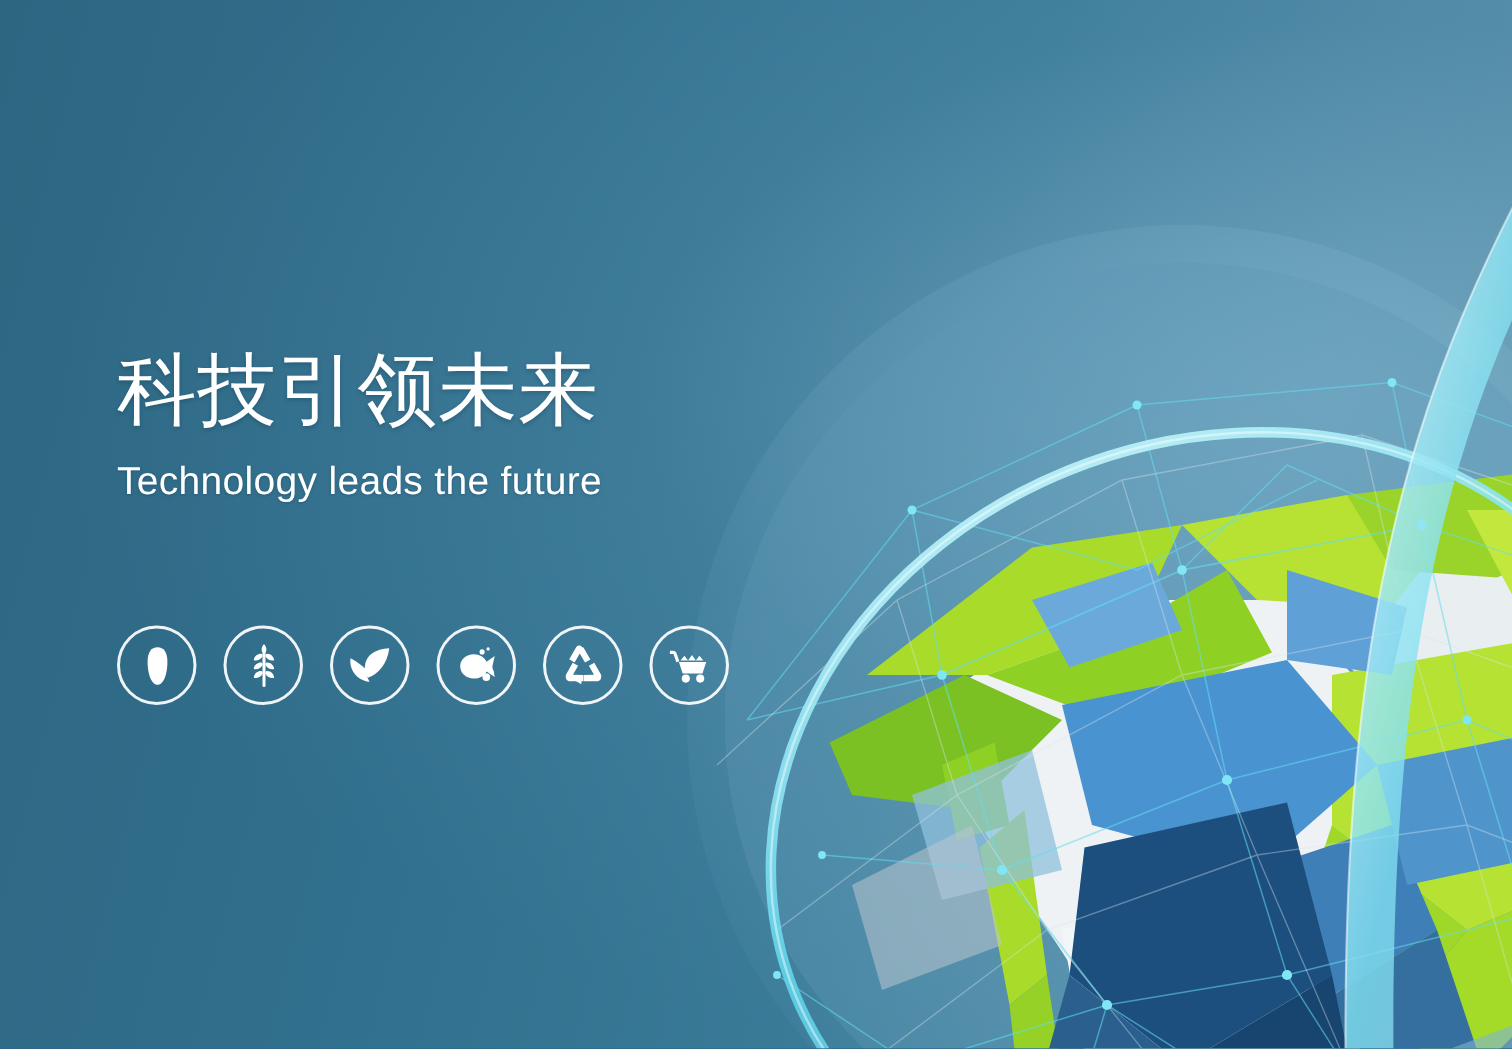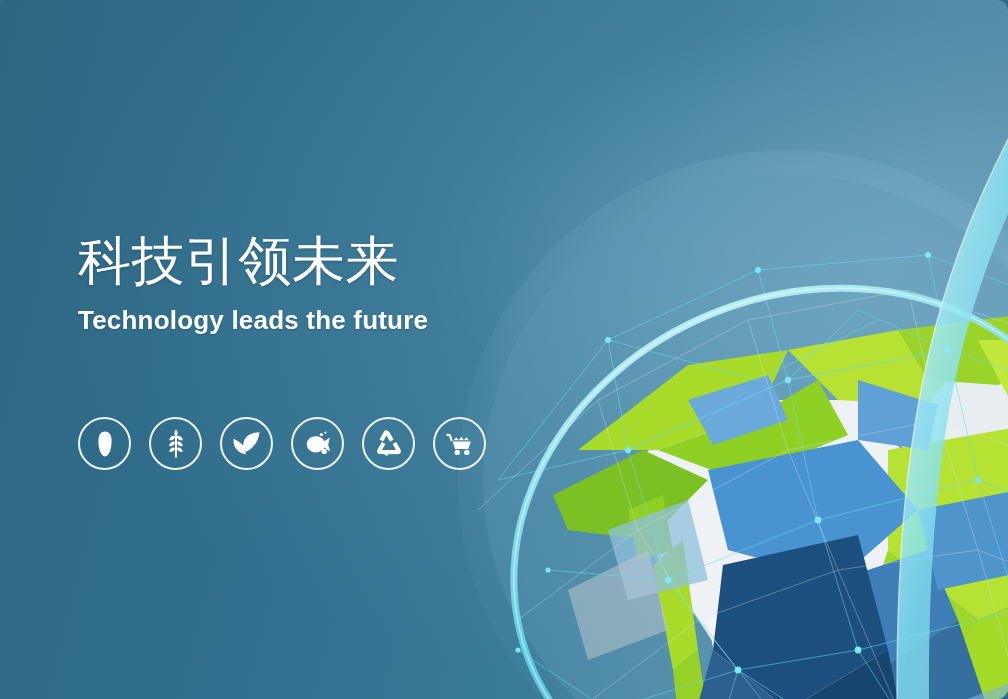--- a/index.html
+++ b/index.html
@@ -10,21 +10,20 @@
     font-family:"Liberation Sans", sans-serif;
     overflow:hidden;
   }
   .banner {
     position:relative;
     width:1008px; height:699px;
     overflow:hidden;
     background:
       radial-gradient(120% 95% at 88% 38%, rgba(126,176,200,0.70) 0%, rgba(86,143,172,0.30) 38%, rgba(47,106,136,0.0) 70%),
       linear-gradient(104deg, #2d6681 0%, #31708e 34%, #3a7b98 60%, #4e89a5 80%, #5c93ad 100%);
-    border-radius: 10px;
   }
   
   .globe-art {
     position:absolute;
     right:-10px; top:150px;
     width:560px; height:600px;
     pointer-events:none;
   }
   .globe-art svg { display:block; width:100%; height:100%; overflow:visible; }
 
@@ -44,21 +43,21 @@
   .headline .gap { display:inline-block; width:42px; }
   .subline {
     margin-top:16px;
     color:#ffffff;
     font-size:26px;
     line-height:1.20;
     font-weight:400;
     letter-spacing:0.2px;
     text-shadow:0 1px 2px rgba(10,45,65,0.28);
   }
-  .subline span { display:block;font-weight:bold; }
+  .subline span { display:block; }
 
   
   .icon-row {
     position:absolute;
     left:78px; top:417px;
     display:flex;
     gap:18px;
   }
   .icon-badge {
     width:53px; height:53px;

